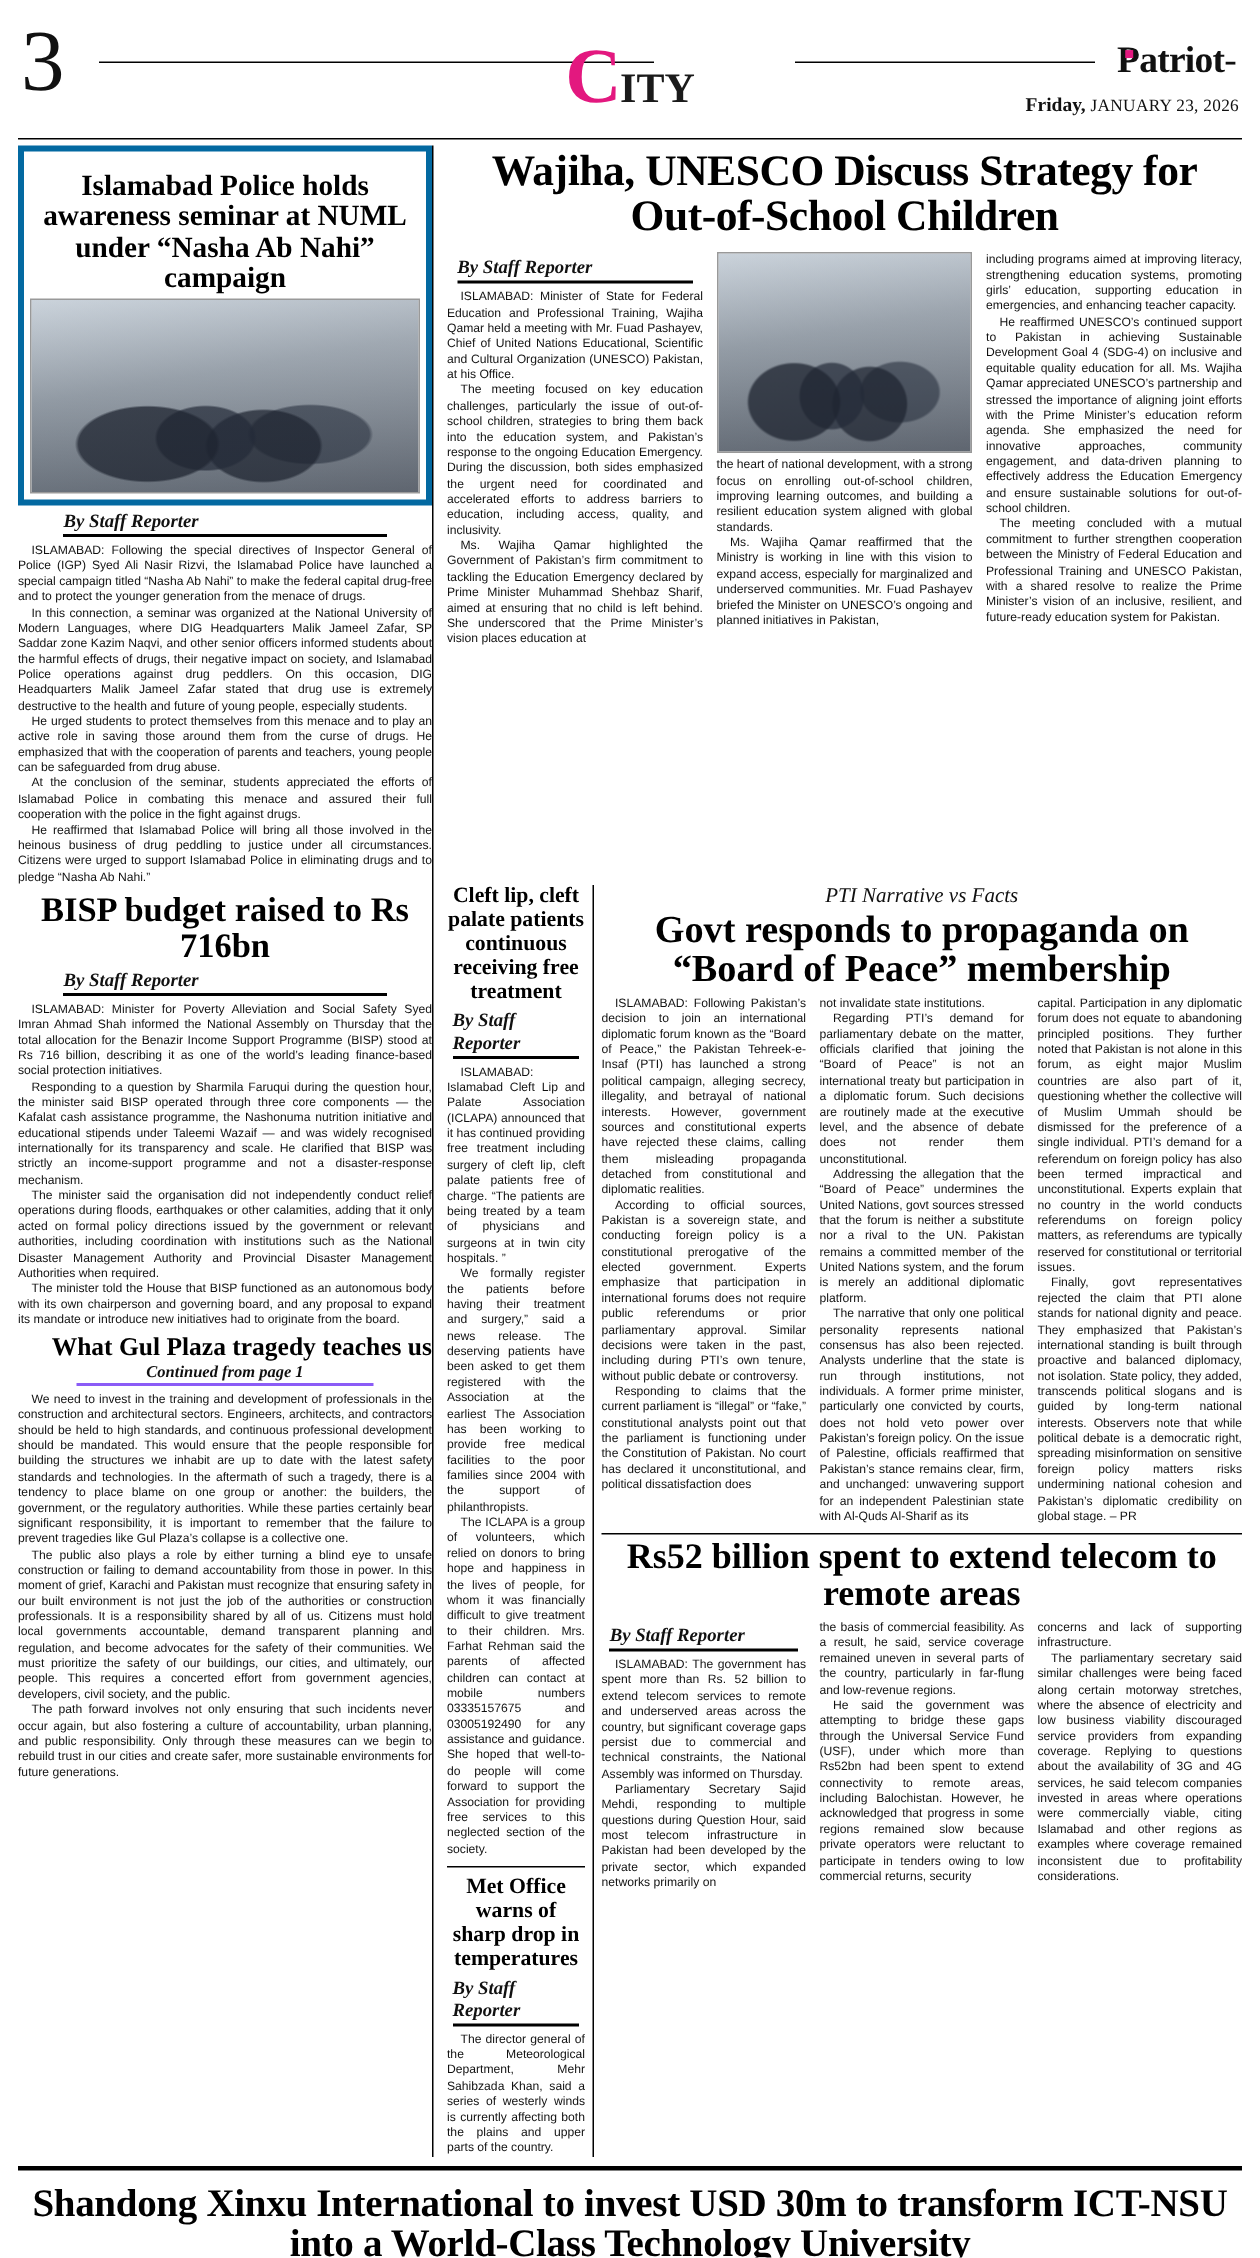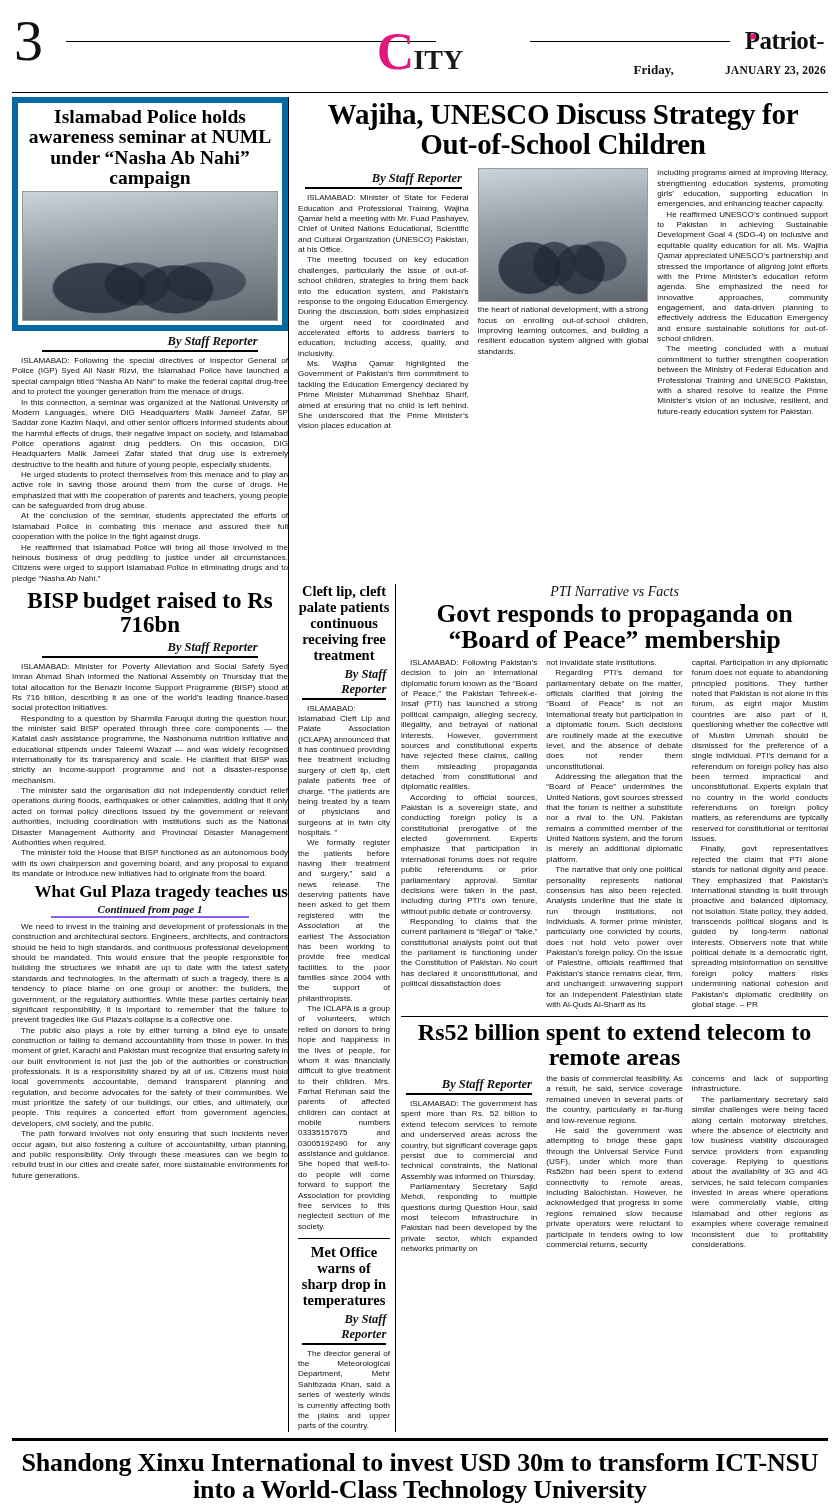--- a/index.html
+++ b/index.html
@@ -39,34 +39,34 @@
     font-family: "Liberation Serif", serif; font-weight: 700; font-size: 25px;
     letter-spacing: -0.5px;
     margin-top: 13px;
   }
   .mast-brand .tick { color: #e3187f; font-size: 11px; position: relative; top: -9px; left: 11px; }
   .mast-brand .dash { font-weight: 400; }
   .mast-date {
     position: absolute; right: 14px; top: 62px;
     font-family: "Liberation Serif", serif; font-size: 13px; font-weight: 700;
   }
-  .mast-date .mon { font-size: 11.5px; font-weight: 700; letter-spacing: 0.2px; margin-left: 48px; }
+  .mast-date .mon { font-size: 11.5px; font-weight: 400; letter-spacing: 0.2px; }
 
   .hrule { height: 1px; background: #000; width: 100%; }
   .hrule-thick { height: 3px; background: #000; width: 100%; }
 
   
   .col-rule { width: 1px; background: #000; align-self: stretch; }
   .hl {
     font-family: "Liberation Serif", serif; font-weight: 700;
     text-align: center; line-height: 1.04; color: #000;
   }
   .kicker { font-style: italic; text-align: center; font-size: 14px; font-family: "Liberation Serif", serif; }
   .byline {
-    font-style: italic; font-weight: 700; text-align: right;
+    font-style: italic; font-weight: 700; text-align: left;
     font-family: "Liberation Serif", serif; font-size: 12.5px;
     border-bottom: 2px solid #000; padding-bottom: 1px; margin: 3px auto 4px auto;
     display: block; width: 78%;
   }
   .byline-narrow { width: 92%; }
   .body {
     font-family: Liberation Sans, sans-serif;
     font-size: 8.1px; line-height: 1.28; text-align: justify;
     text-justify: inter-word; hyphens: auto;
   }
@@ -84,21 +84,21 @@
       radial-gradient(ellipse at 72% 70%, rgba(40,48,62,.6) 0 15%, transparent 16%),
       linear-gradient(180deg, rgba(255,255,255,.25), rgba(0,0,0,.15));
   }
 
   
   .top-wrap { display: flex; padding: 4px 12px 0 12px; box-sizing: border-box; }
   .top-left { width: 276px; }
   .top-right { flex: 1; padding-left: 9px; }
 
   .boxed-head {
-    border: 6px solid #0369a1; padding: 4px 4px 4px 4px; box-sizing: border-box;
+    border: 4px solid #0369a1; padding: 14px 4px 4px 4px; box-sizing: border-box;
   }
   .boxed-head .hl { font-size: 19.5px; }
   .photo-a { height: 128px; margin-top: 3px; }
 
   .mainhead { font-size: 29px; margin: 2px 0 9px 0; letter-spacing: -0.3px; }
 
   .three-col { display: flex; }
   .three-col > .c { flex: 1; }
 
   
@@ -180,20 +180,21 @@
             <p>ISLAMABAD: Minister of State for Federal Education and Professional Training, Wajiha Qamar held a meeting with Mr. Fuad Pashayev, Chief of United Nations Educational, Scientific and Cultural Organization (UNESCO) Pakistan, at his Office.</p>
             <p>The meeting focused on key education challenges, particularly the issue of out-of-school children, strategies to bring them back into the education system, and Pakistan’s response to the ongoing Education Emergency. During the discussion, both sides emphasized the urgent need for coordinated and accelerated efforts to address barriers to education, including access, quality, and inclusivity.</p>
             <p>Ms. Wajiha Qamar highlighted the Government of Pakistan’s firm commitment to tackling the Education Emergency declared by Prime Minister Muhammad Shehbaz Sharif, aimed at ensuring that no child is left behind. She underscored that the Prime Minister’s vision places education at</p>
           </div>
         </div>
         <div class="c gap">
           <div class="photo" style="height:132px;"></div>
           <div class="spacer3"></div>
           <div class="body">
             <p style="text-indent:0">the heart of national development, with a strong focus on enrolling out-of-school children, improving learning outcomes, and building a resilient education system aligned with global standards.</p>
+            <p>Ms. Wajiha Qamar reaffirmed that the Ministry is working in line with this vision to expand access, especially for marginalized and underserved communities. Mr. Fuad Pashayev briefed the Minister on UNESCO’s ongoing and planned initiatives in Pakistan,</p>
           </div>
         </div>
         <div class="c pad-l">
           <div class="body">
             <p style="text-indent:0">including programs aimed at improving literacy, strengthening education systems, promoting girls’ education, supporting education in emergencies, and enhancing teacher capacity.</p>
             <p>He reaffirmed UNESCO’s continued support to Pakistan in achieving Sustainable Development Goal 4 (SDG-4) on inclusive and equitable quality education for all. Ms. Wajiha Qamar appreciated UNESCO’s partnership and stressed the importance of aligning joint efforts with the Prime Minister’s education reform agenda. She emphasized the need for innovative approaches, community engagement, and data-driven planning to effectively address the Education Emergency and ensure sustainable solutions for out-of-school children.</p>
             <p>The meeting concluded with a mutual commitment to further strengthen cooperation between the Ministry of Federal Education and Professional Training and UNESCO Pakistan, with a shared resolve to realize the Prime Minister’s vision of an inclusive, resilient, and future-ready education system for Pakistan.</p>
           </div>
         </div>
       </div>

